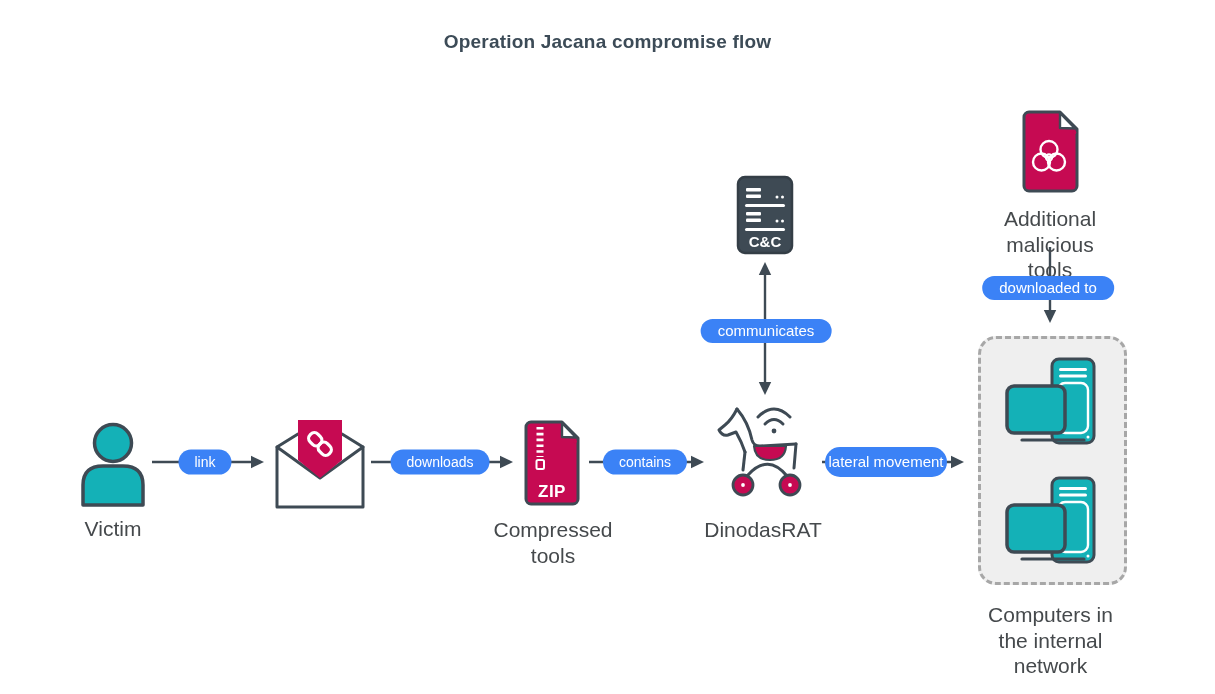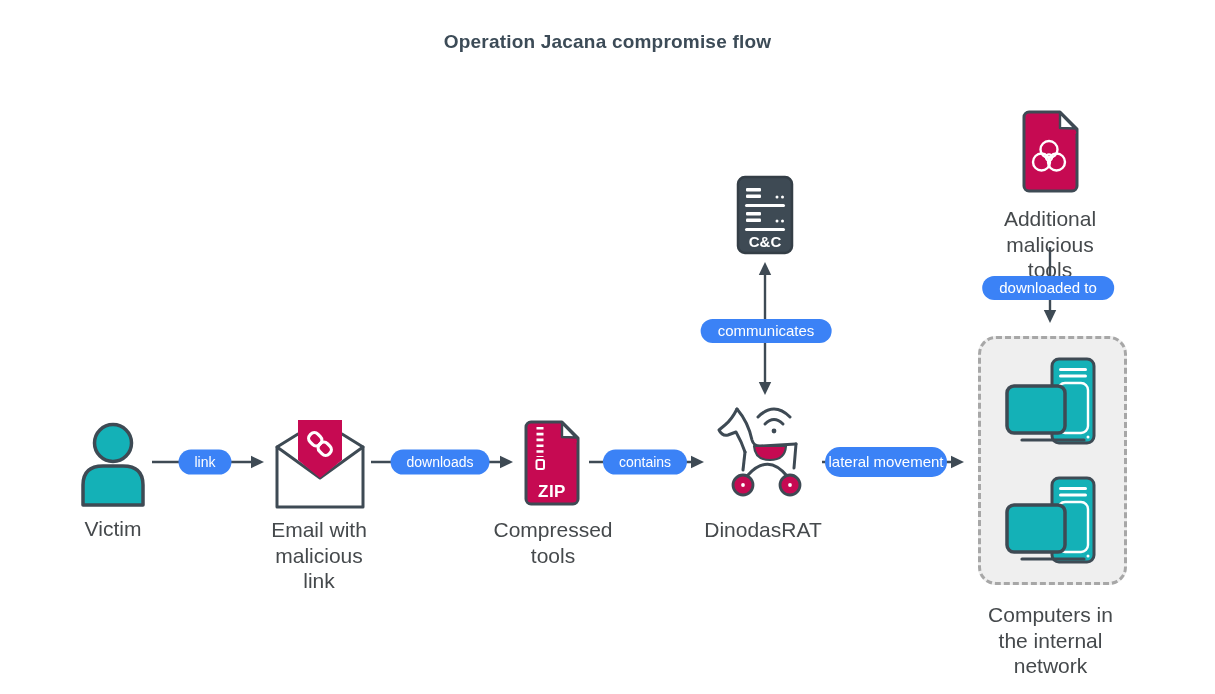--- a/index.html
+++ b/index.html
@@ -67,21 +67,20 @@
   <svg class="icon" style="left:272px;top:418px" width="96" height="92" viewBox="0 0 96 92">
     <path d="M5,29 L26,16" stroke="#3e4a54" stroke-width="3" stroke-linecap="round"></path>
     <path d="M91,29 L70,16" stroke="#3e4a54" stroke-width="3" stroke-linecap="round"></path>
     <path d="M5,29 L48,60 L91,29 L91,89 L5,89 Z" fill="#ffffff" stroke="#3e4a54" stroke-width="3" stroke-linejoin="round"></path>
     <polygon points="26,2 70,2 70,42 48,60 26,42" fill="#c60a52"></polygon>
     <g transform="translate(48,26) rotate(45)" stroke="#ffffff" stroke-width="3.2" fill="none">
       <rect x="-13.5" y="-5.5" width="13.5" height="11" rx="5" ry="5"></rect>
       <rect x="0" y="-5.5" width="13.5" height="11" rx="5" ry="5"></rect>
     </g>
   </svg>
-  <div class="caption" style="left:267px;top:517px;width:104px">Email with malicious link</div>
 
   <svg class="icon" style="left:524px;top:420px" width="56" height="86" viewBox="0 0 56 86">
     <path d="M7,2 H38 L54,18 V79 a5,5 0 0 1 -5,5 H7 a5,5 0 0 1 -5,-5 V7 a5,5 0 0 1 5,-5 Z" fill="#c60a52" stroke="#3e4a54" stroke-width="3" stroke-linejoin="round"></path>
     <path d="M38,3 L38,17 L52,17.5 Z" fill="#ffffff" stroke="#3e4a54" stroke-width="2.4" stroke-linejoin="round"></path>
     <circle cx="51" cy="21.5" r="1.8" fill="#c60a52"></circle>
     <line x1="16" y1="7" x2="16" y2="37" stroke="#ffffff" stroke-width="7" stroke-dasharray="2.6 3.2"></line>
     <rect x="12.5" y="40" width="7.5" height="9" rx="1.5" fill="none" stroke="#ffffff" stroke-width="2"></rect>
     <text x="28" y="77" text-anchor="middle" font-size="17" font-weight="bold" fill="#ffffff" font-family="Liberation Sans, sans-serif" letter-spacing="0.5">ZIP</text>
   </svg>
   <div class="caption" style="left:483px;top:517px;width:140px">Compressed tools</div>

